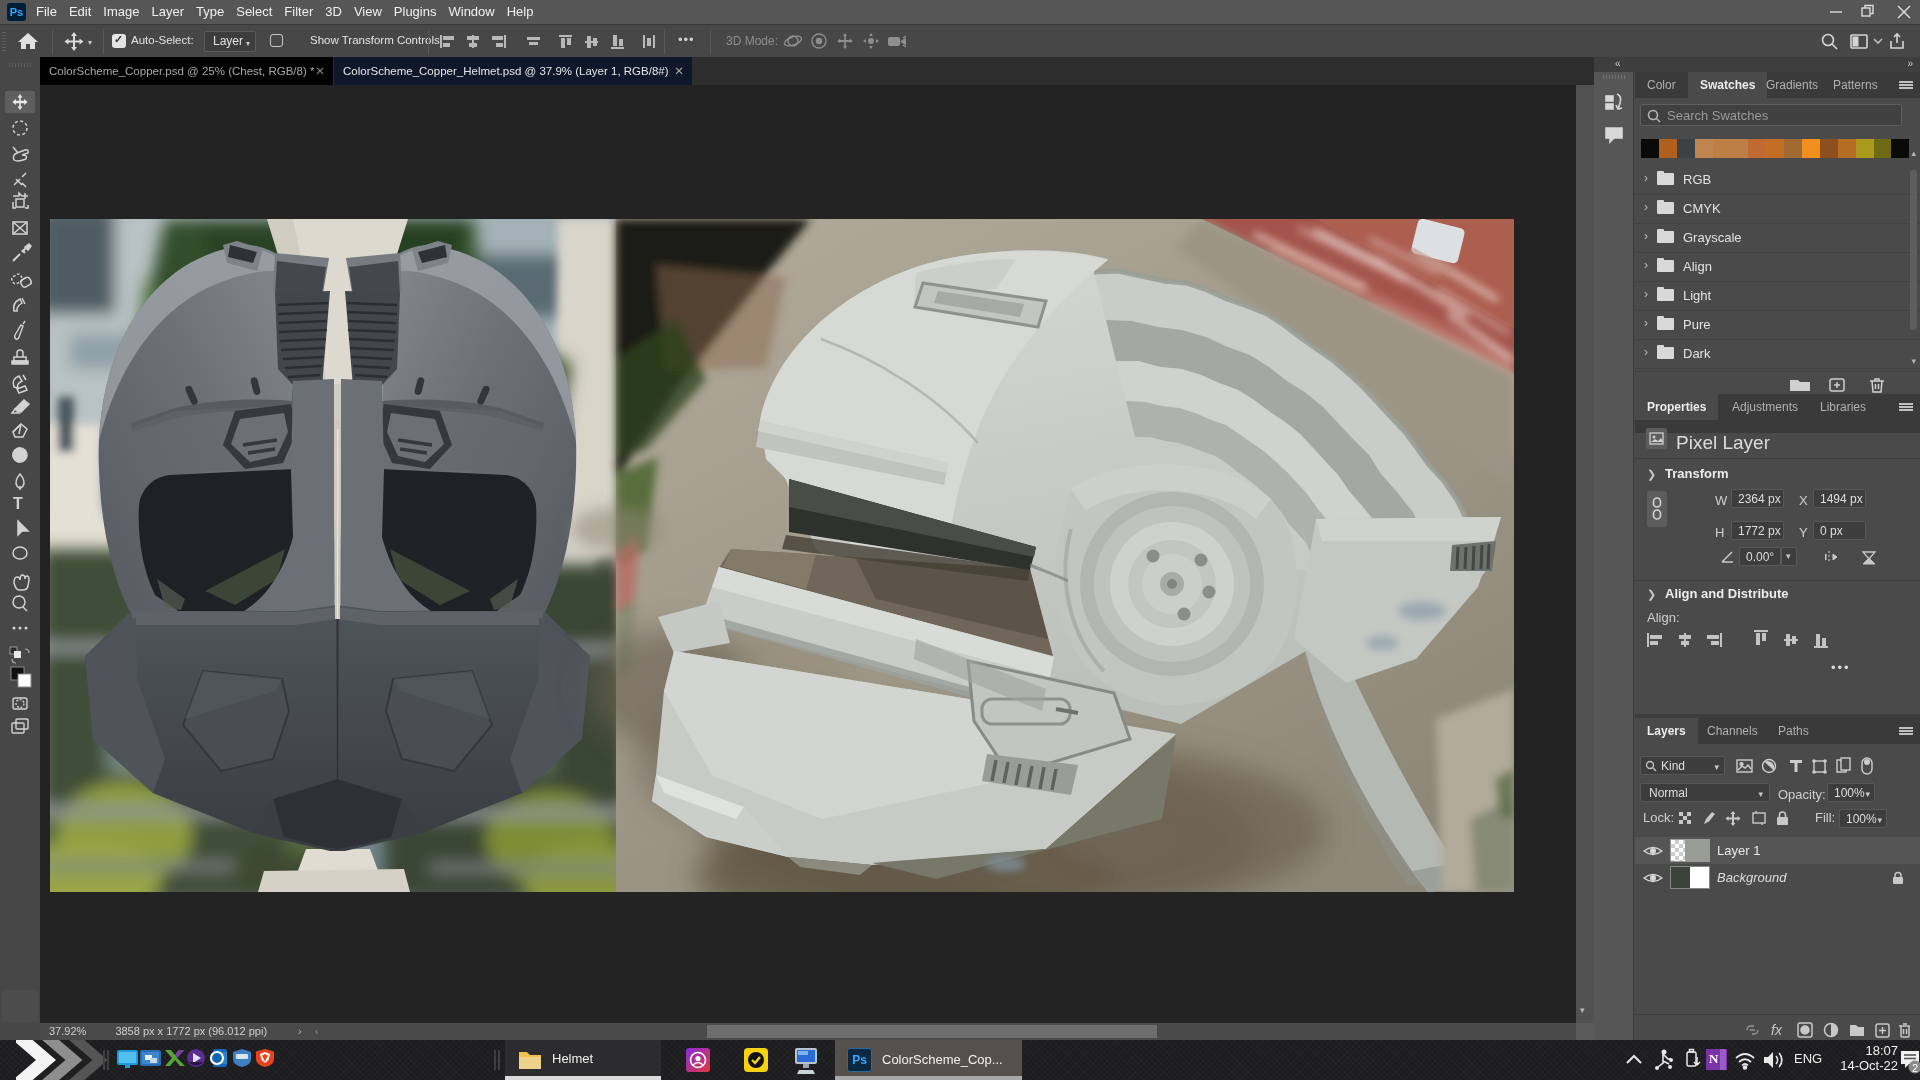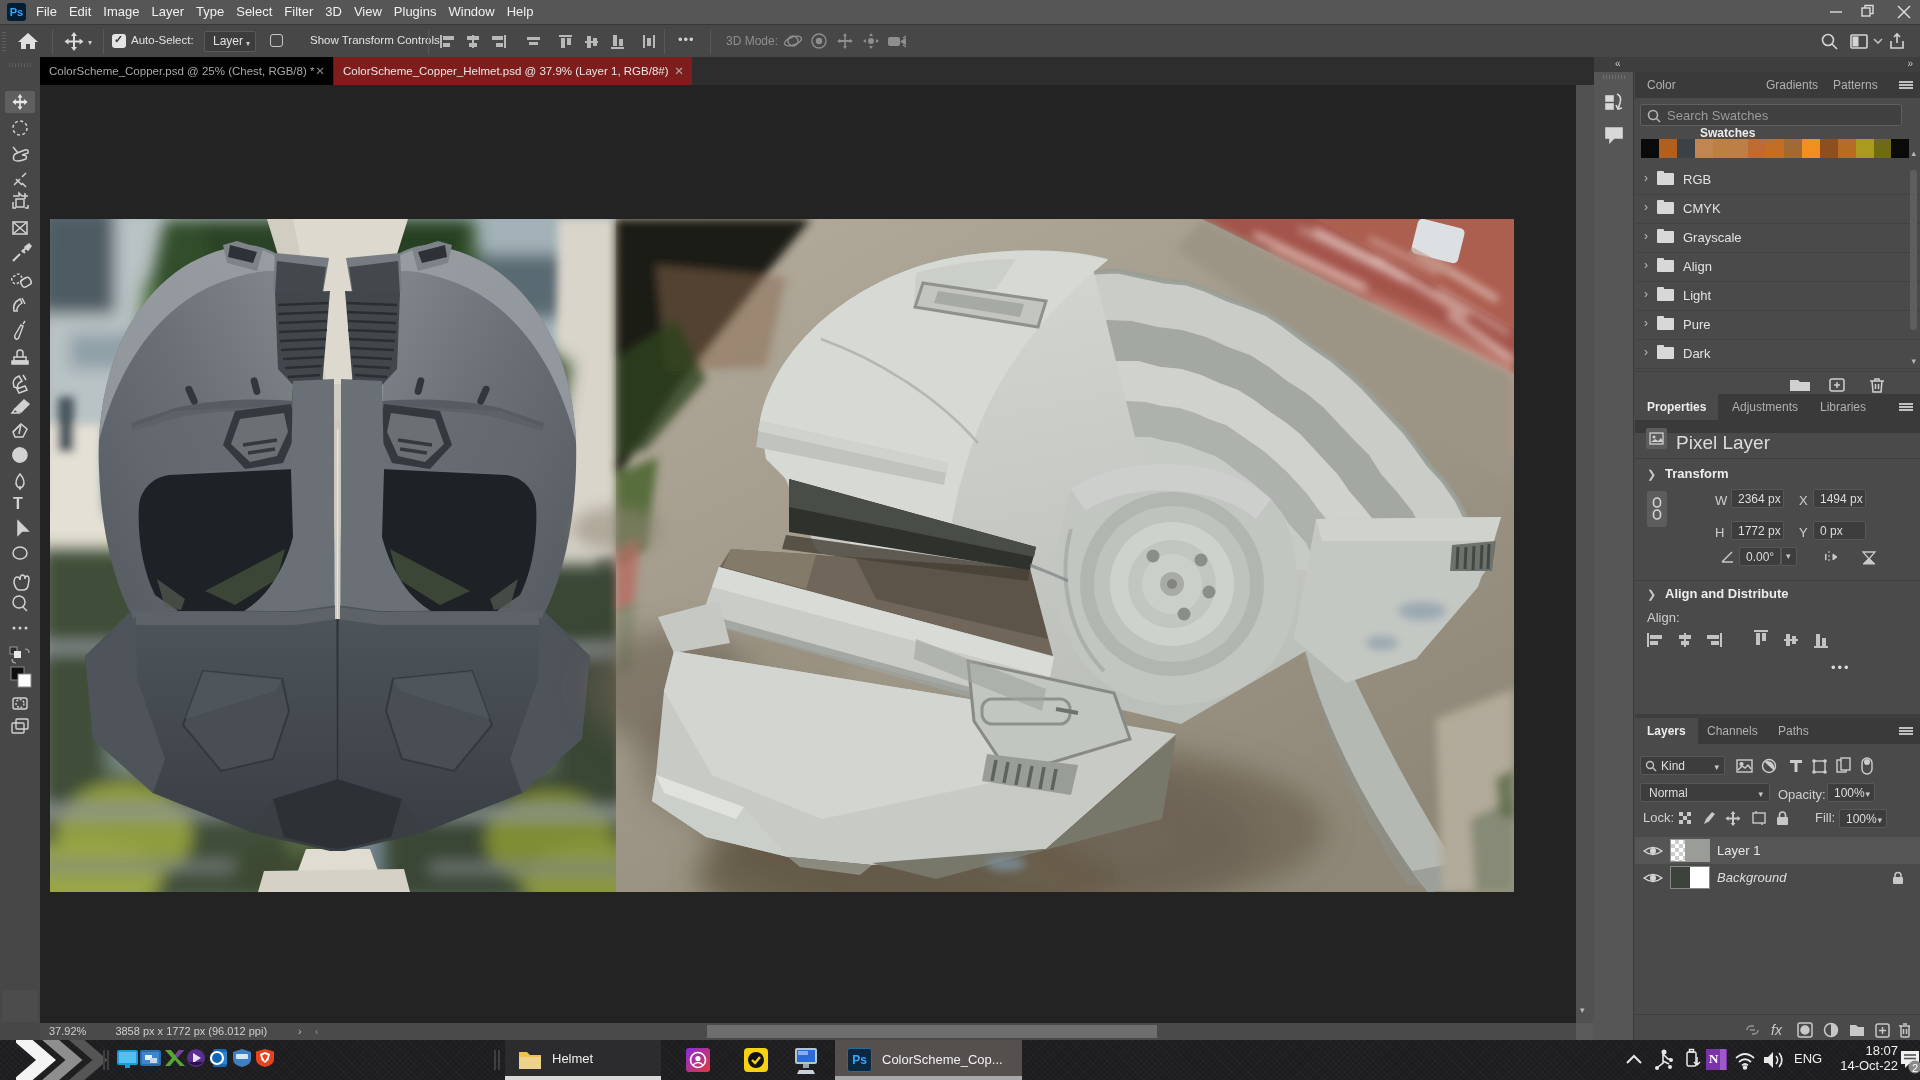--- a/index.html
+++ b/index.html
@@ -5,21 +5,21 @@
 * { margin:0; padding:0; box-sizing:border-box; }
 html,body { width:1920px; height:1080px; overflow:hidden; background:#232323; font-family:"Liberation Sans", sans-serif; }
 .abs { position:absolute; }
 #menubar { position:absolute; left:0; top:0; width:1920px; height:24px; background:#565656; color:#f0f0f0; font-size:13px; }
 #menubar .mi { display:inline-block; vertical-align:top; line-height:24px; padding:0 6px; }
 #pslogo { position:absolute; left:7px; top:3px; width:19px; height:18px; background:#001e36; border-radius:3px; color:#31a8ff; font-size:11px; font-weight:bold; text-align:center; line-height:18px; }
 #optionsbar { position:absolute; left:0; top:24px; width:1920px; height:33px; background:#474747; border-top:1px solid #373737; color:#dadada; font-size:12px; }
 #tabbar { position:absolute; left:40px; top:57px; width:1554px; height:28px; background:#2d2d2d; }
 .tab { position:absolute; top:0; height:28px; font-size:11.5px; line-height:28px; padding-left:9px; }
 .tab.inactive { background:#000000; color:#a8a8a8; }
-.tab.active { background:#7f1d1d; color:#e6e6e6; }
+.tab.active { background:#0f172a; color:#e6e6e6; }
 #toolbar { position:absolute; left:0; top:57px; width:40px; height:983px; background:#474747; }
 #leftedge { position:absolute; left:0; top:57px; width:9px; height:983px; background:#3e3e3e; }
 #canvas { position:absolute; left:40px; top:85px; width:1536px; height:938px; background:#232323; }
 #vscroll { position:absolute; left:1576px; top:85px; width:18px; height:938px; background:#515151; }
 #statusbar { position:absolute; left:40px; top:1023px; width:1536px; height:17px; background:#4a4a4a; color:#cfcfcf; font-size:11px; line-height:17px; }
 #rightdock { position:absolute; left:1594px; top:57px; width:326px; height:983px; background:#4a4a4a; }
 #taskbar { position:absolute; left:0; top:1040px; width:1920px; height:40px; background:#1d1d1f; color:#e8e8e8; }
 .ptab { position:absolute; top:0; height:26px; line-height:26px; font-size:12px; color:#b0b0b0; }
 .ptab.on { background:#4a4a4a; color:#ececec; font-weight:bold; }
 .field { position:absolute; background:#3d3d3d; border:1px solid #585858; color:#dedede; font-size:12px; border-radius:2px; }
@@ -587,21 +587,21 @@
       <path d="M23,10 q5,2 3,9 l-2,6 m-2,-4 l2,4 l4,-1" fill="none"></path>
       <path d="M12,44 h16 v10 h-8 l-4,4 v-4 h-4 z" fill="#d8d8d8"></path>
     </g>
   </svg>
 </div>
 
 <div class="abs" style="left:41px;top:15px;width:285px;height:968px;background:#4a4a4a;">
 
   <div class="abs" style="left:0;top:0;width:285px;height:26px;background:#3a3a3a;">
     <div class="ptab" style="left:0;padding:0 12px;">Color</div>
-    <div class="ptab on" style="left:53px;padding:0 12px;margin-top:48px;">Swatches</div>
+    <div class="ptab on" style="left:53px;padding:0 12px;">Swatches</div>
     <div class="ptab" style="left:119px;padding:0 12px;">Gradients</div>
     <div class="ptab" style="left:186px;padding:0 12px;">Patterns</div>
     <div class="abs" style="right:7px;top:9px;width:14px;height:8px;border-top:2px solid #c0c0c0;border-bottom:2px solid #c0c0c0;">
           <div style="height:2px;background:#c0c0c0;margin-top:1px;"></div>
         </div>
   </div>
   <div class="abs" style="left:5px;top:32px;width:262px;height:22px;background:#404040;border:1px solid #5f5f5f;border-radius:2px;color:#9a9a9a;font-size:13px;line-height:21px;">
     <span style="margin-left:26px;">Search Swatches</span>
     <svg width="16" height="16" style="position:absolute;left:5px;top:3px;">
           <circle cx="7" cy="7" r="4.5" fill="none" stroke="#b5b5b5" stroke-width="1.6"></circle>

